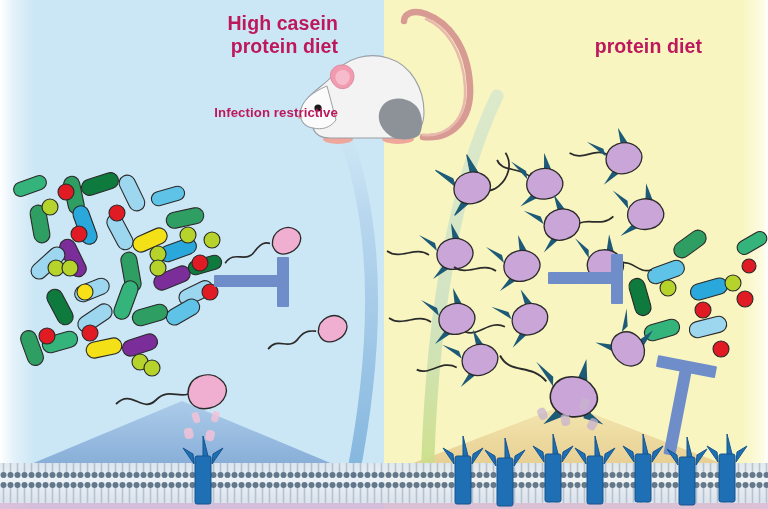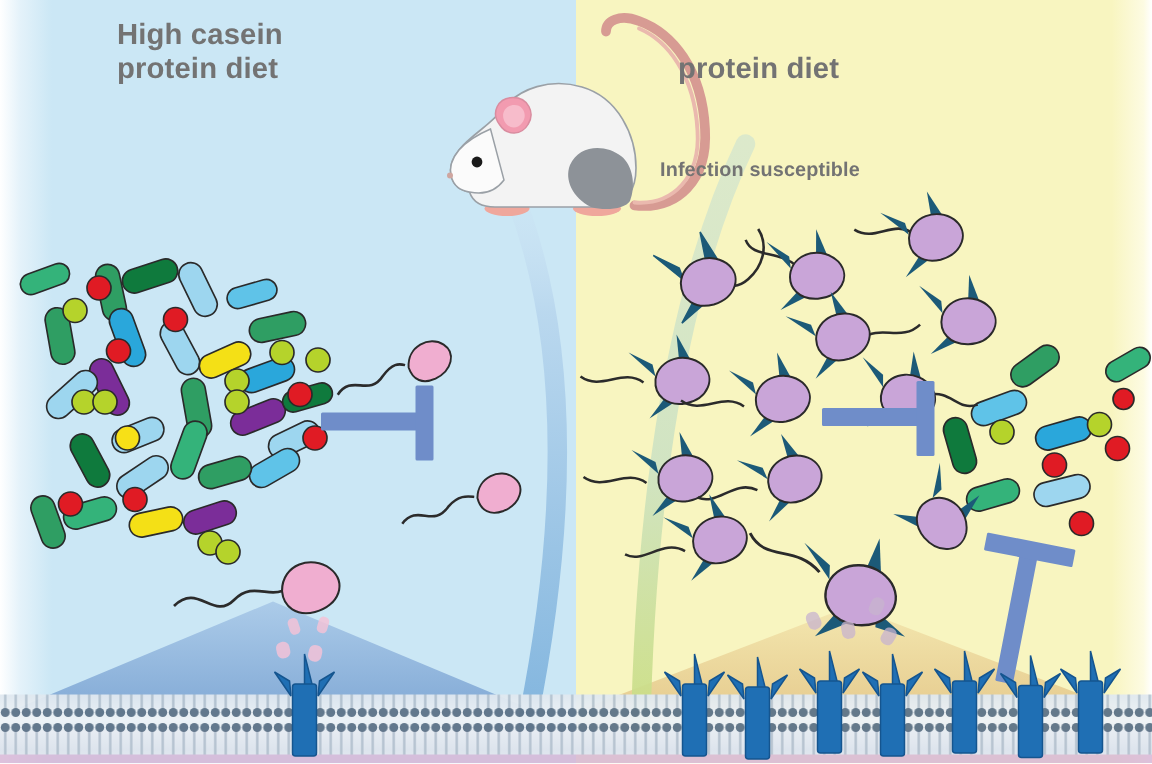--- a/index.html
+++ b/index.html
@@ -1,19 +1,19 @@
 <!DOCTYPE html>
 <html><head>
 <meta charset="utf-8">
 <style>
   html,body{margin:0;padding:0;background:#fff;}
   body{font-family:"Liberation Sans", sans-serif;}
   #fig{position:relative;width:768px;height:509px;overflow:hidden;background:#fff;}
   #fig svg.layer{position:absolute;left:0;top:0;width:768px;height:509px;}
-  .ttl{position:absolute;text-align:left;font-weight:bold;color:#737373;line-height:1.16;letter-spacing:.1px;}
+  .ttl{position:absolute;text-align:right;font-weight:bold;color:#be185d;line-height:1.16;letter-spacing:.1px;}
   .ttl.main{font-size:19.5px;}
   .ttl.sub{font-size:13.2px;}
   #t-left-title{left:78px;top:12px;width:260px;}
   #t-right-title{left:452px;top:12px;width:250px;}
   #t-left-sub{left:58px;top:105px;width:280px;}
   #t-right-sub{left:440px;top:105px;width:290px;}
 </style>
 </head>
 <body>
 
@@ -448,15 +448,15 @@
   </svg>
 
   <div class="ttl main" id="t-left-title">
     <span>High casein</span><br>
     <span>protein diet</span>
   </div>
   <div class="ttl main" id="t-right-title">
     <br>
     <span>protein diet</span>
   </div>
-  <div class="ttl sub" id="t-right-sub">Infection susceptible</div>
+  <div class="ttl sub" id="t-left-sub">Infection restrictive</div>
 
 </div>
 
 </body></html>

